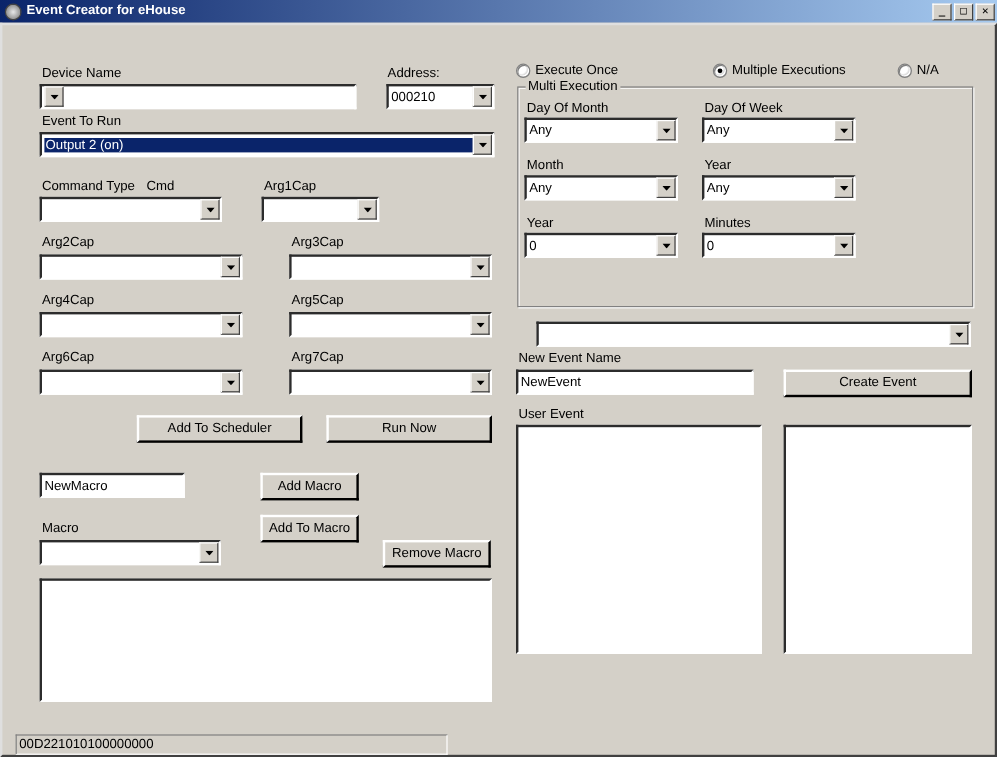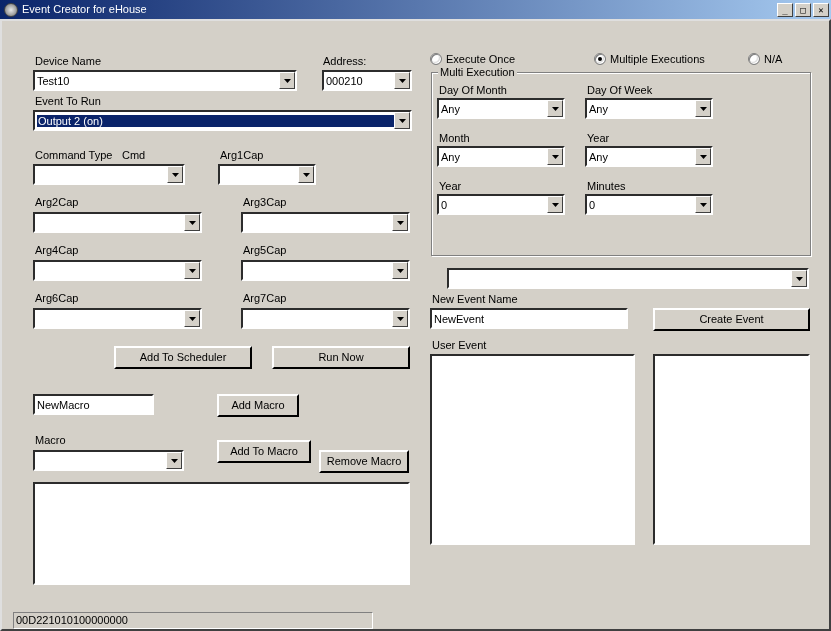--- a/index.html
+++ b/index.html
@@ -9,21 +9,21 @@
     font-size: 11px;
     background: #d4d0c8;
     width: 831px;
     height: 631px;
     overflow: hidden;
     position: relative;
   }
   .titlebar {
     background: linear-gradient(to right, #0a246a, #a6caf0);
     color: #fff;
-    font-weight: normal;
+    font-weight: bold;
     height: 19px;
     line-height: 19px;
     padding-left: 4px;
     display: flex;
     align-items: center;
   }
   .titlebar .spacer { flex: 1; }
   .titlebar .win-btn {
     width: 16px; height: 14px;
     background: #d4d0c8;
@@ -169,21 +169,20 @@
   <div class="win-btn">_</div>
   <div class="win-btn">□</div>
   <div class="win-btn">✕</div>
 </div>
 
 <div class="client">
   <div class="inner">
 
     <div class="lbl" style="left:33px;top:34px">Device Name</div>
     <div class="combo" style="left:31px;top:49px;width:264px">
-      <span class="val">Test10</span>
       <div class="arrow">
           <svg viewBox="0 0 7 4">
             <path d="M0 0 L7 0 L3.5 4 Z" fill="#000"></path>
           </svg>
         </div>
     </div>
 
     <div class="lbl" style="left:321px;top:34px">Address:</div>
     <div class="combo" style="left:320px;top:49px;width:90px">
       <span class="val">000210</span>
@@ -292,21 +291,21 @@
 
     <div class="lbl" style="left:33px;top:413px">Macro</div>
     <div class="combo" style="left:31px;top:429px;width:151px">
       <span class="val"></span>
       <div class="arrow">
           <svg viewBox="0 0 7 4">
             <path d="M0 0 L7 0 L3.5 4 Z" fill="#000"></path>
           </svg>
         </div>
     </div>
-    <div class="btn" style="left:215px;top:419px;width:94px">Add To Macro</div>
+    <div class="btn" style="left:215px;top:408px;width:82px">Add To Macro</div>
     <div class="btn" style="left:317px;top:429px;width:90px">Remove Macro</div>
 
     <div class="listbox" style="left:31px;top:461px;width:377px;height:103px"></div>
 
     <div class="radio" style="left:428px;top:32px">
       <div class="radio-dot"></div>
       <span>Execute Once</span>
     </div>
     <div class="radio" style="left:592px;top:32px">
       <div class="radio-dot checked"></div>

